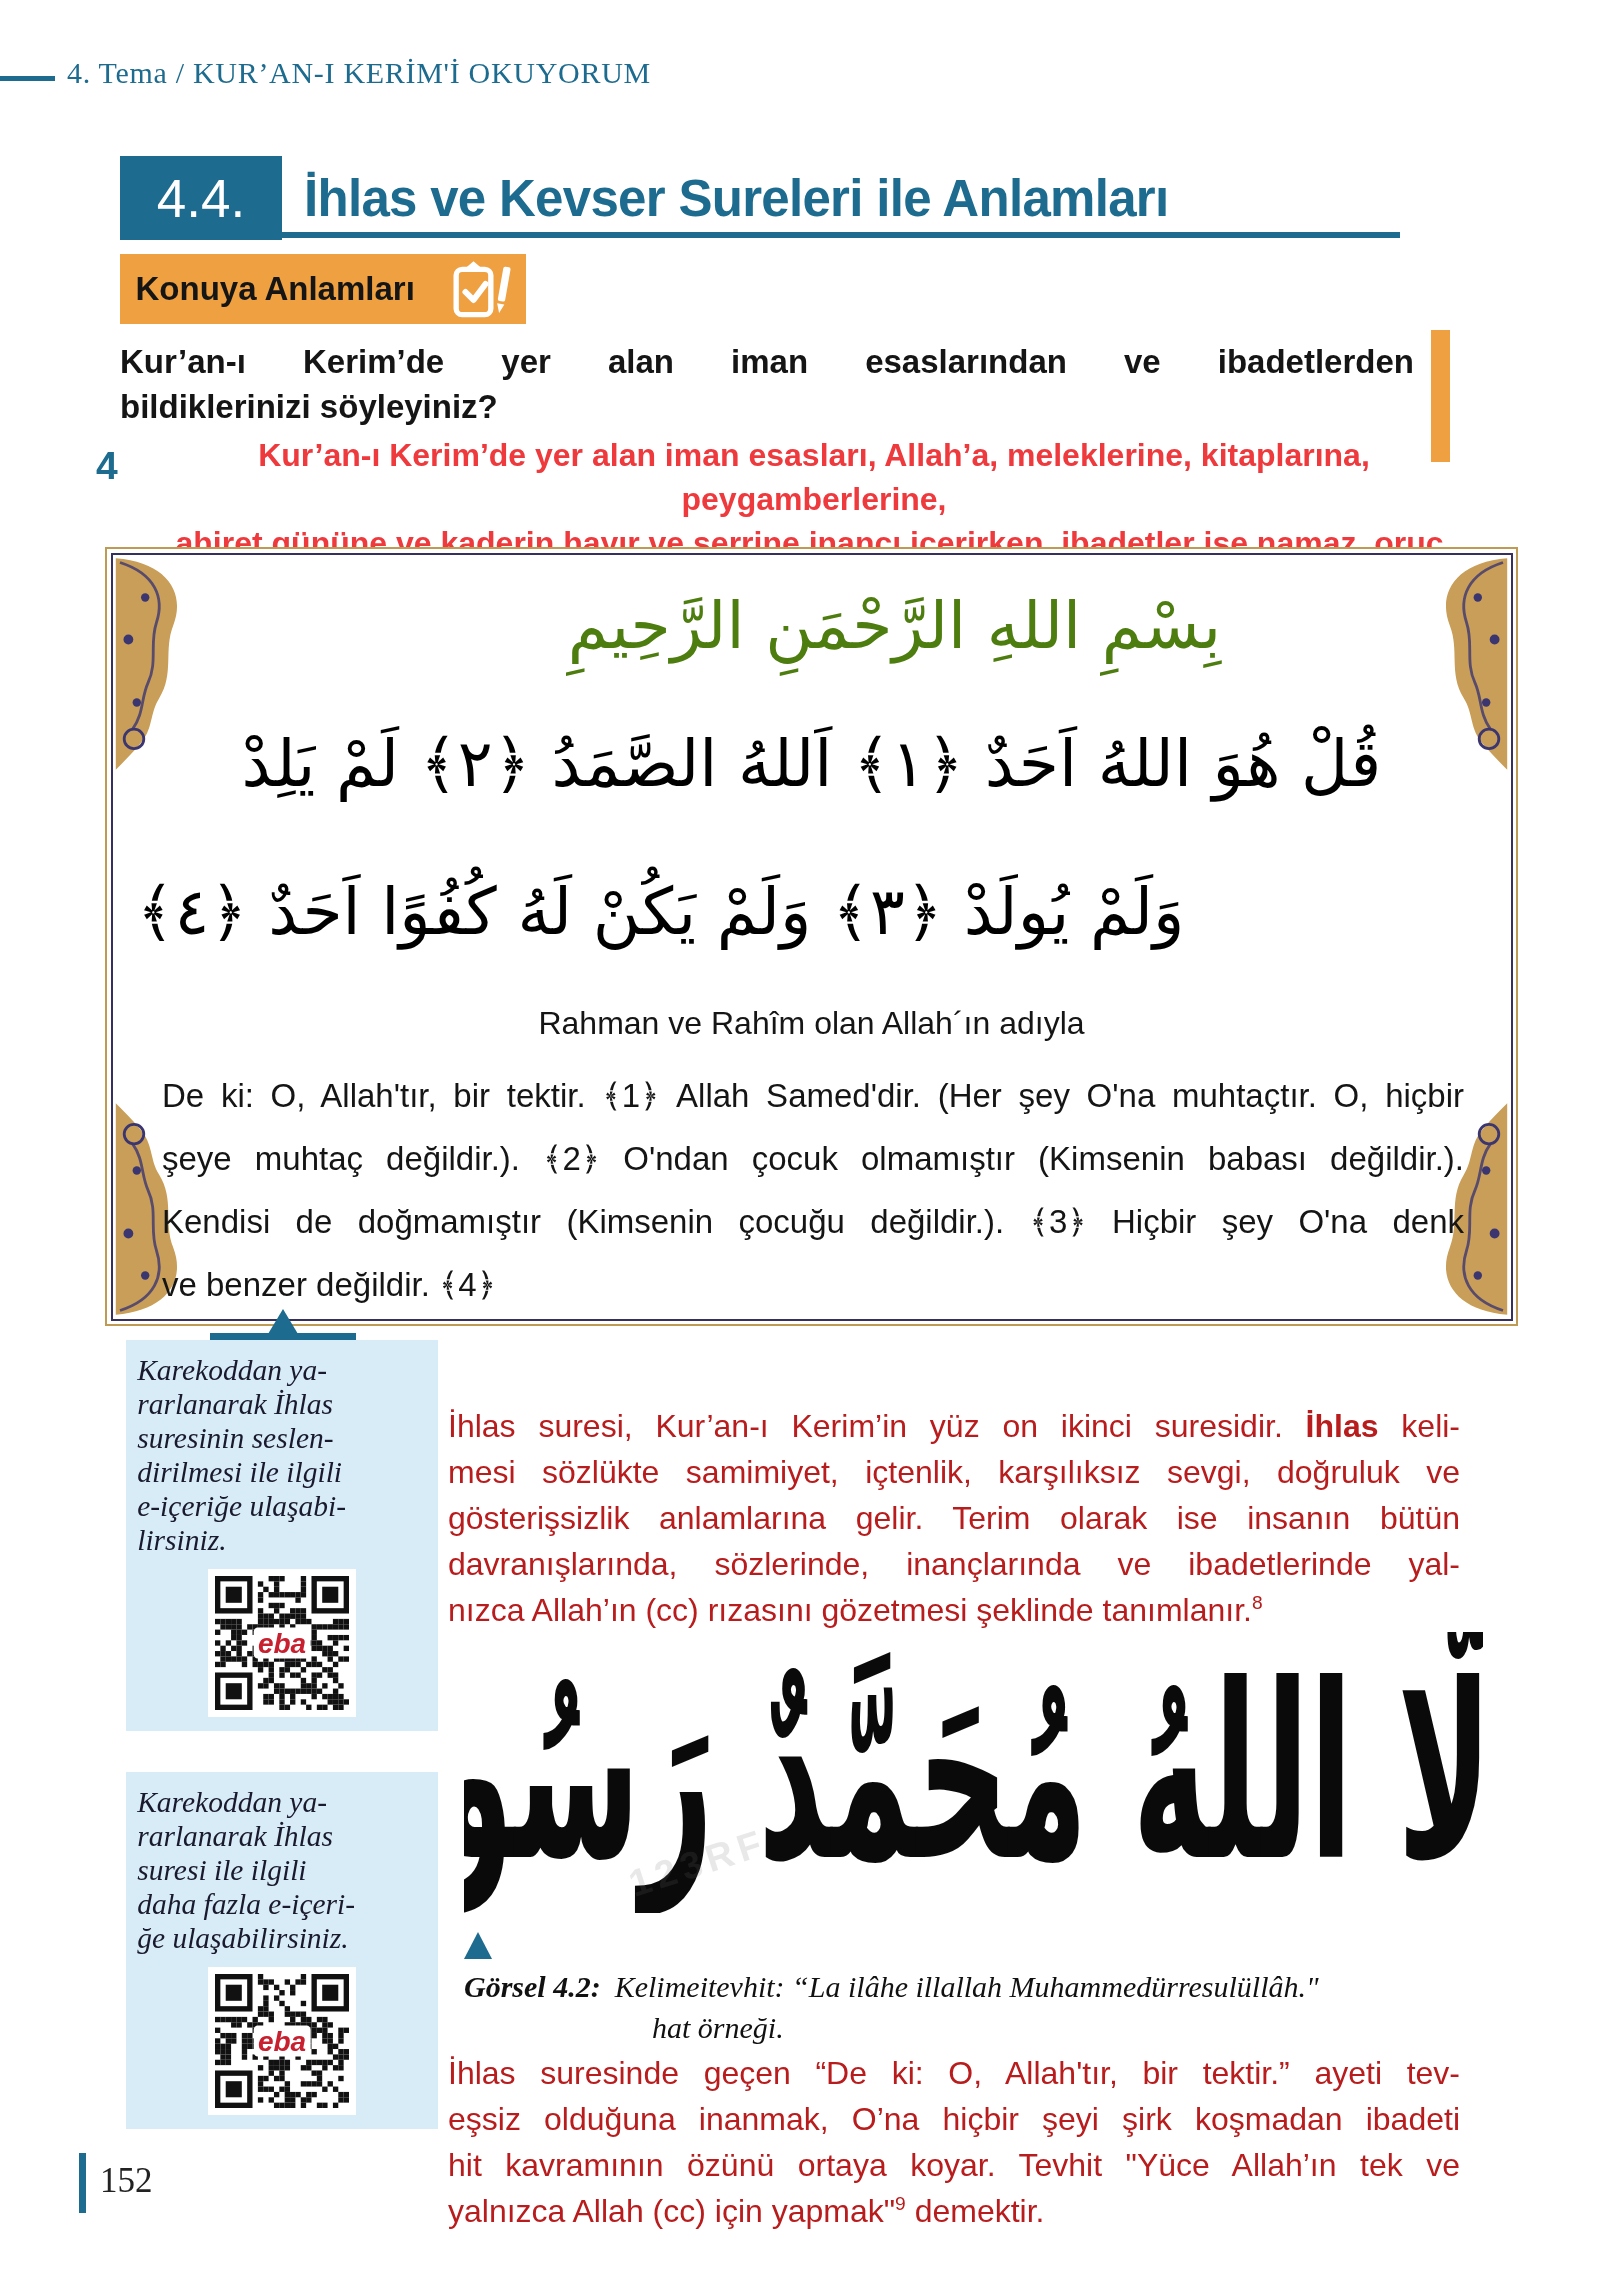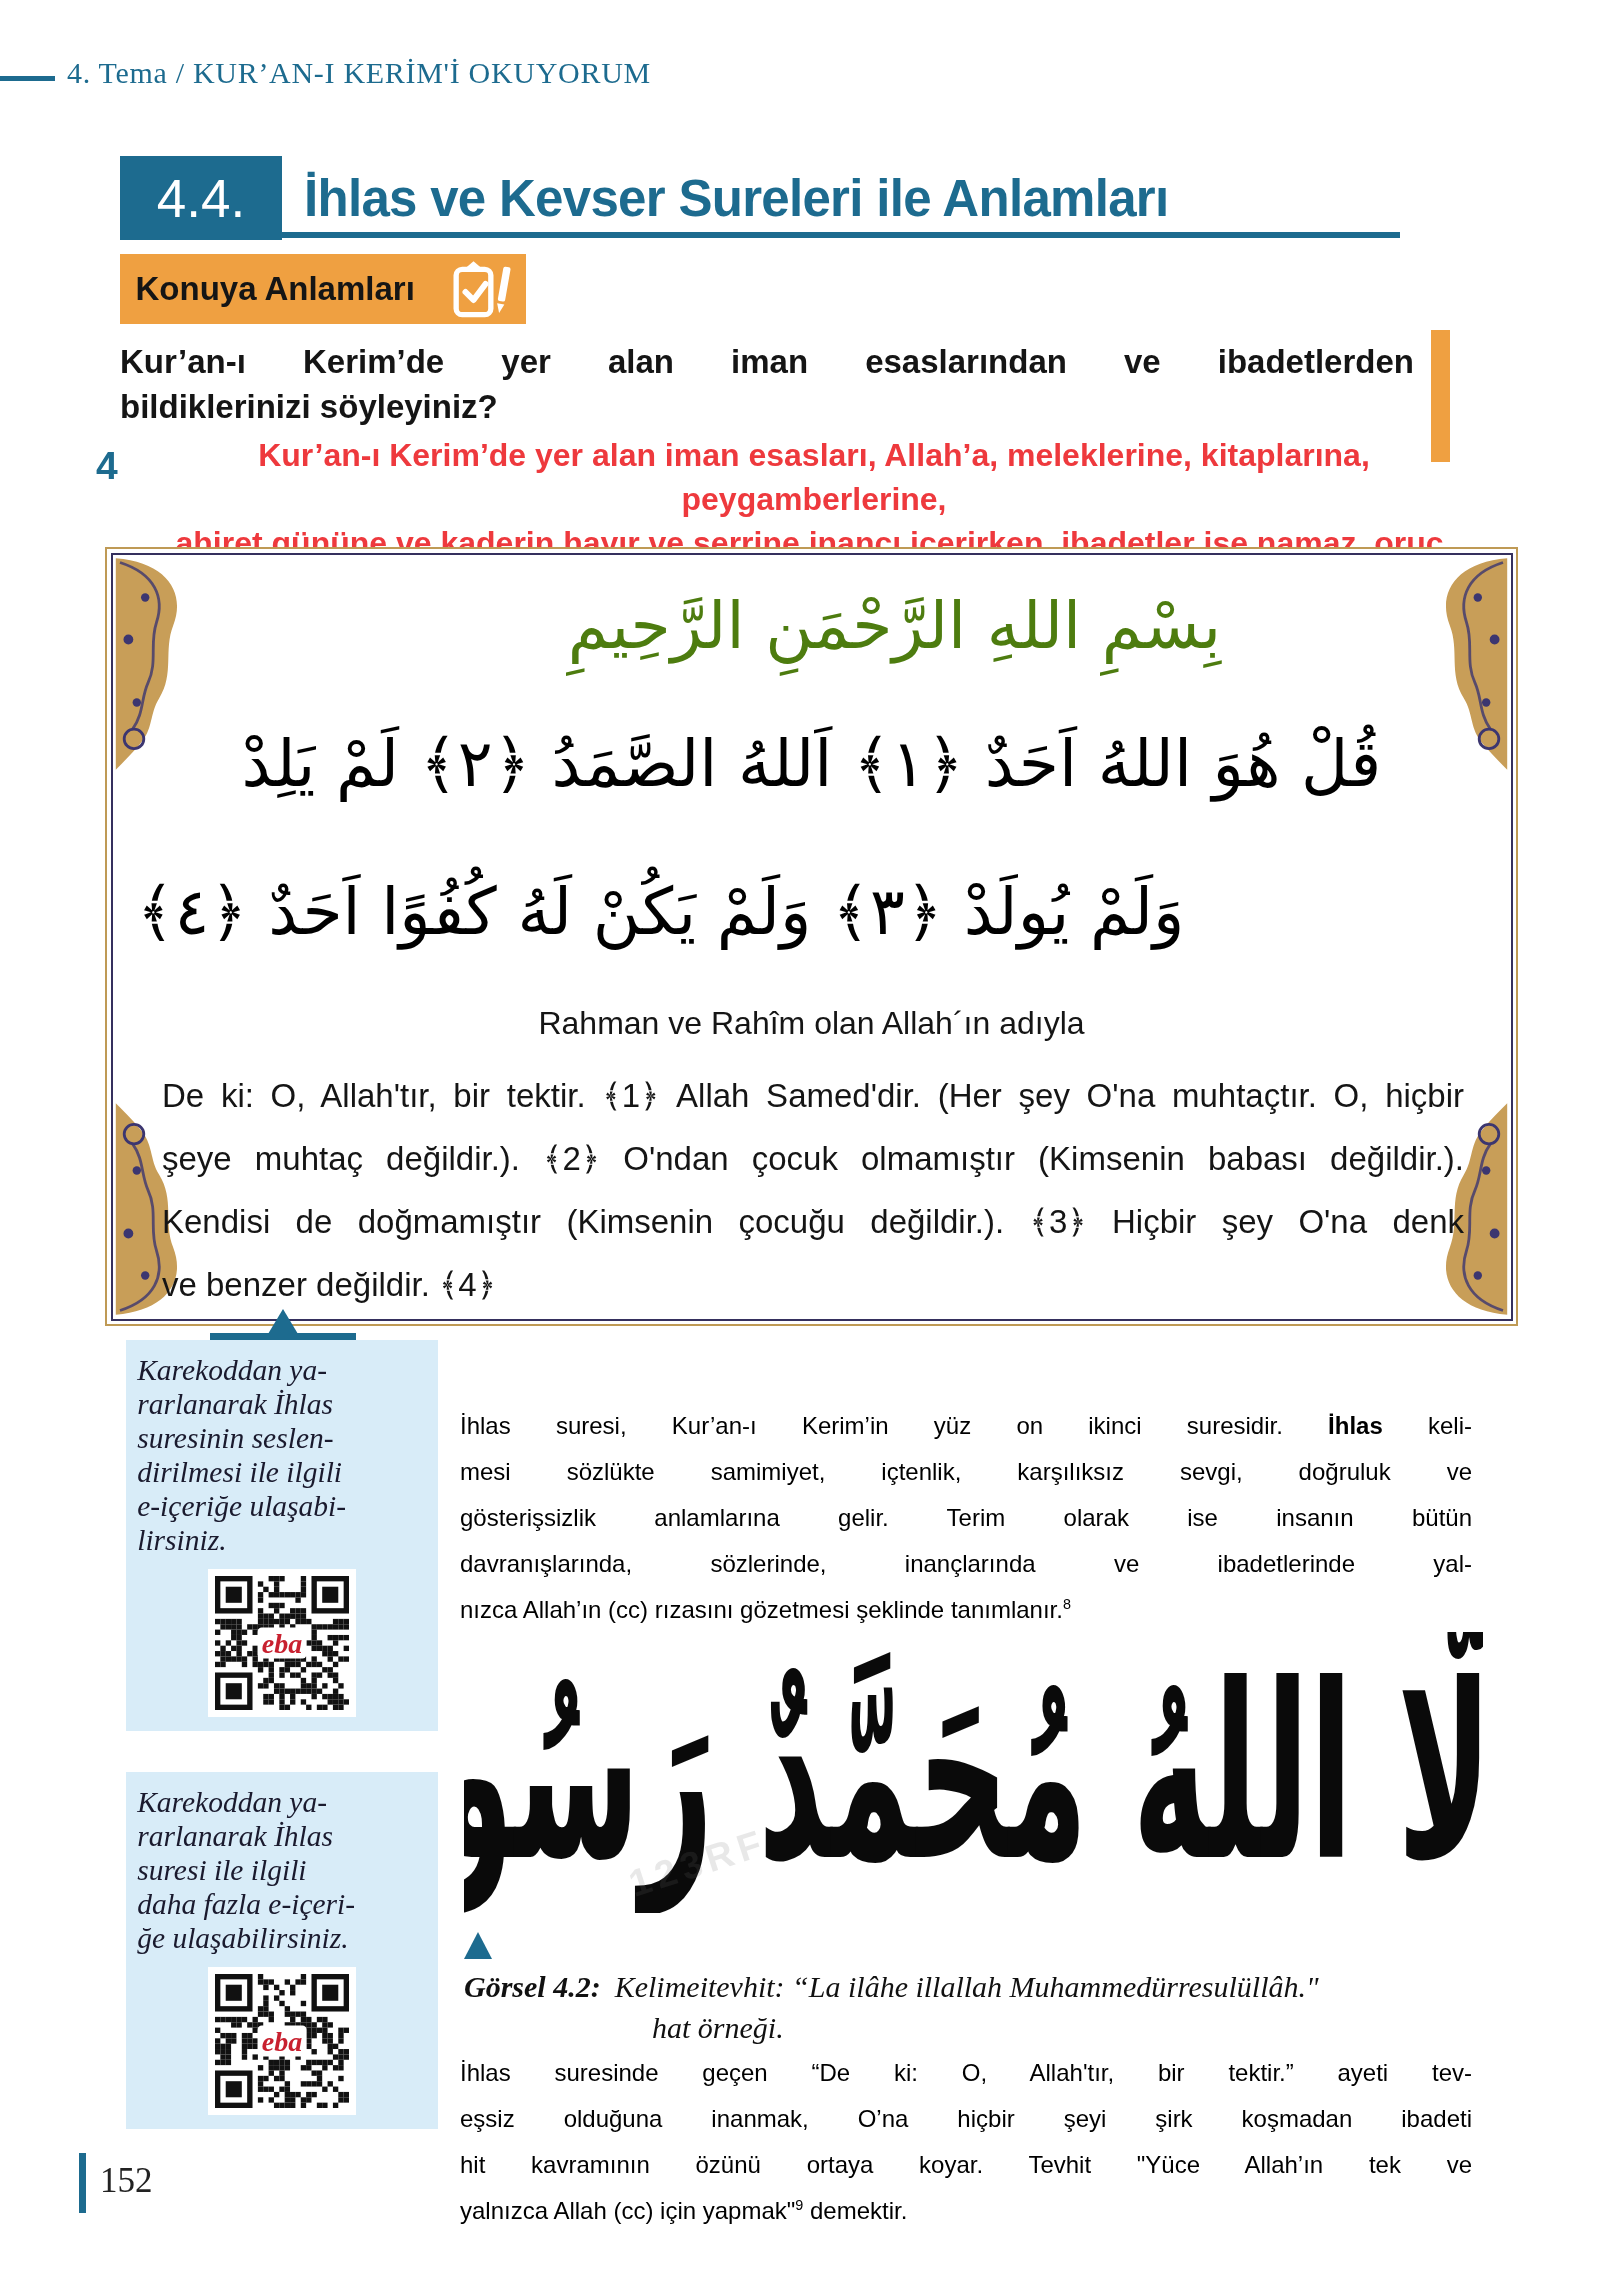--- a/index.html
+++ b/index.html
@@ -61,25 +61,25 @@
   
   .bluebox{position:absolute;left:126px;width:312px;background:#d8ecf8;padding:12.7px 11.2px 14px 11.2px;
            box-sizing:border-box;font-family:"Liberation Serif",serif;font-style:italic;
            font-size:29.5px;line-height:34px;color:#1a1a2e;}
   .bb1{top:1340px;}
   .bb2{top:1772px;}
   .qr-tile{position:relative;width:148px;height:148px;background:#ffffff;margin:12.7px auto 0 auto;padding:7px;
            box-sizing:border-box;}
   .qr-pattern{width:100%;height:100%;}
   .eba{position:absolute;left:50%;top:50%;transform:translate(-50%,-50%);
-       font-family:Liberation Serif, serif;font-style:italic;font-weight:700;
+       font-family:Liberation Sans, sans-serif;font-style:italic;font-weight:700;
        color:#c8202f;font-size:28px;background:#fff;padding:0 4.2px;border-radius:4.2px;line-height:31px;}
 
   
-  .body-par{position:absolute;left:460px;width:1012px;font-size:24px;line-height:46px;color:#000000;}
+  .body-par{position:absolute;left:448px;width:1012px;font-size:32px;line-height:46px;color:#b91c1c;}
   .p1{top:1403px;}
   .p2{top:2050px;}
   sup{font-size:60%;vertical-align:super;line-height:0;}
 
   .calligraphy{position:absolute;left:464px;top:1632px;width:1019px;height:281px;margin:0;
                background:#fff;overflow:hidden;display:flex;align-items:center;justify-content:center;}
   .cal-text{font-size:118px;font-weight:700;color:#0a0a0a;white-space:nowrap;
             transform:scale(1.08,2.05);transform-origin:center;}
   .watermark{position:absolute;left:16%;bottom:10%;transform:rotate(-18deg);
              font-size:38px;letter-spacing:5.6px;color:rgba(110,110,110,0.16);font-weight:700;}

